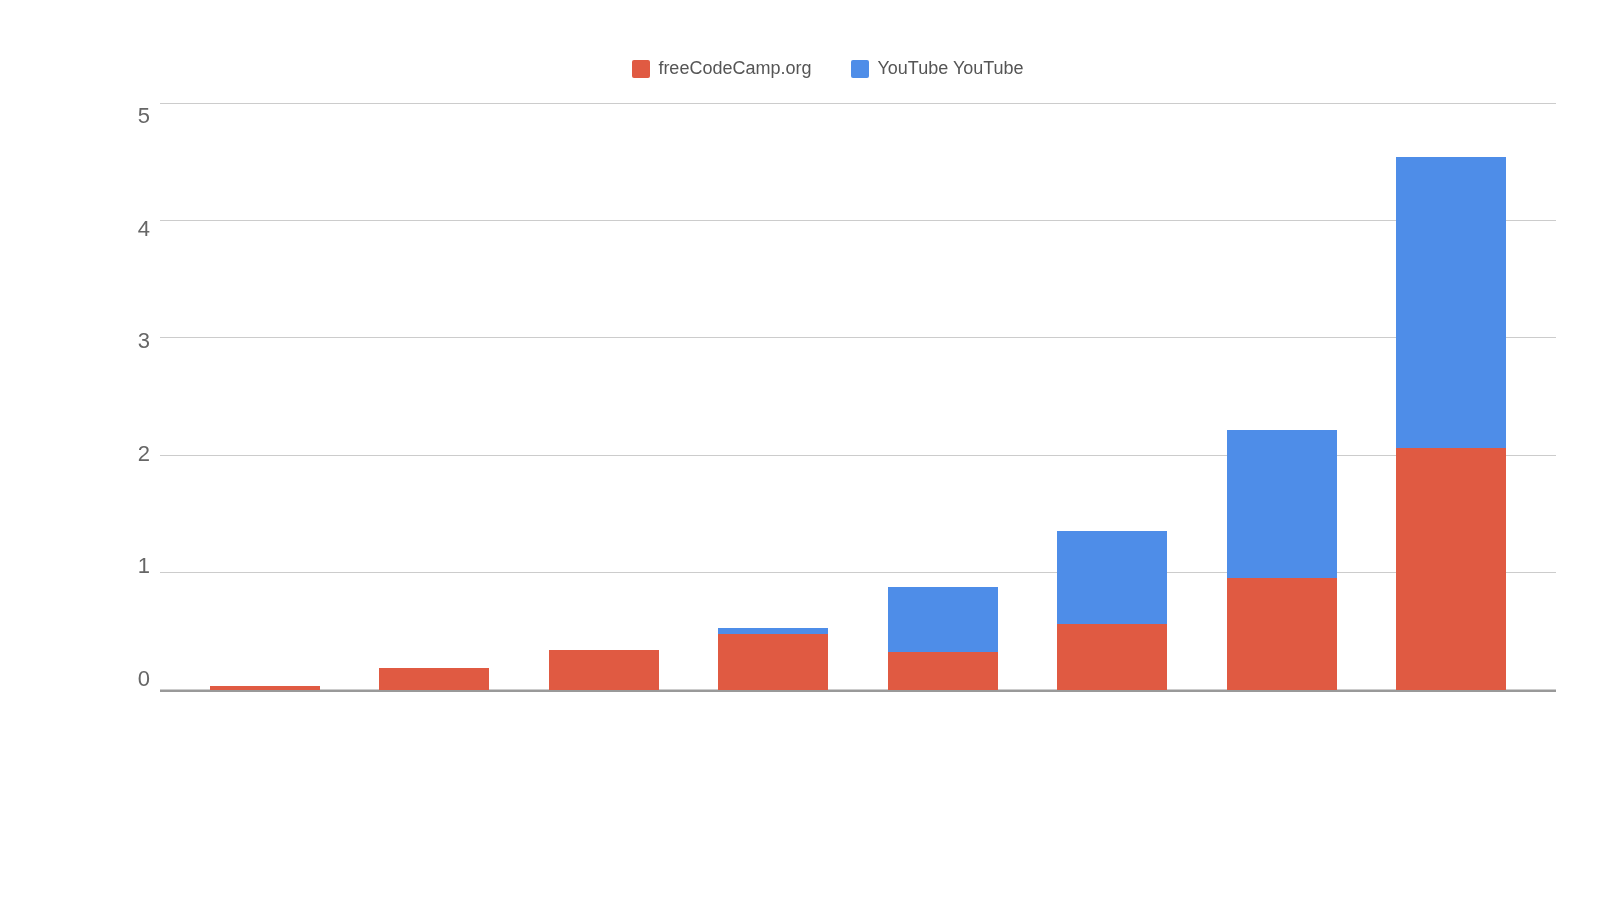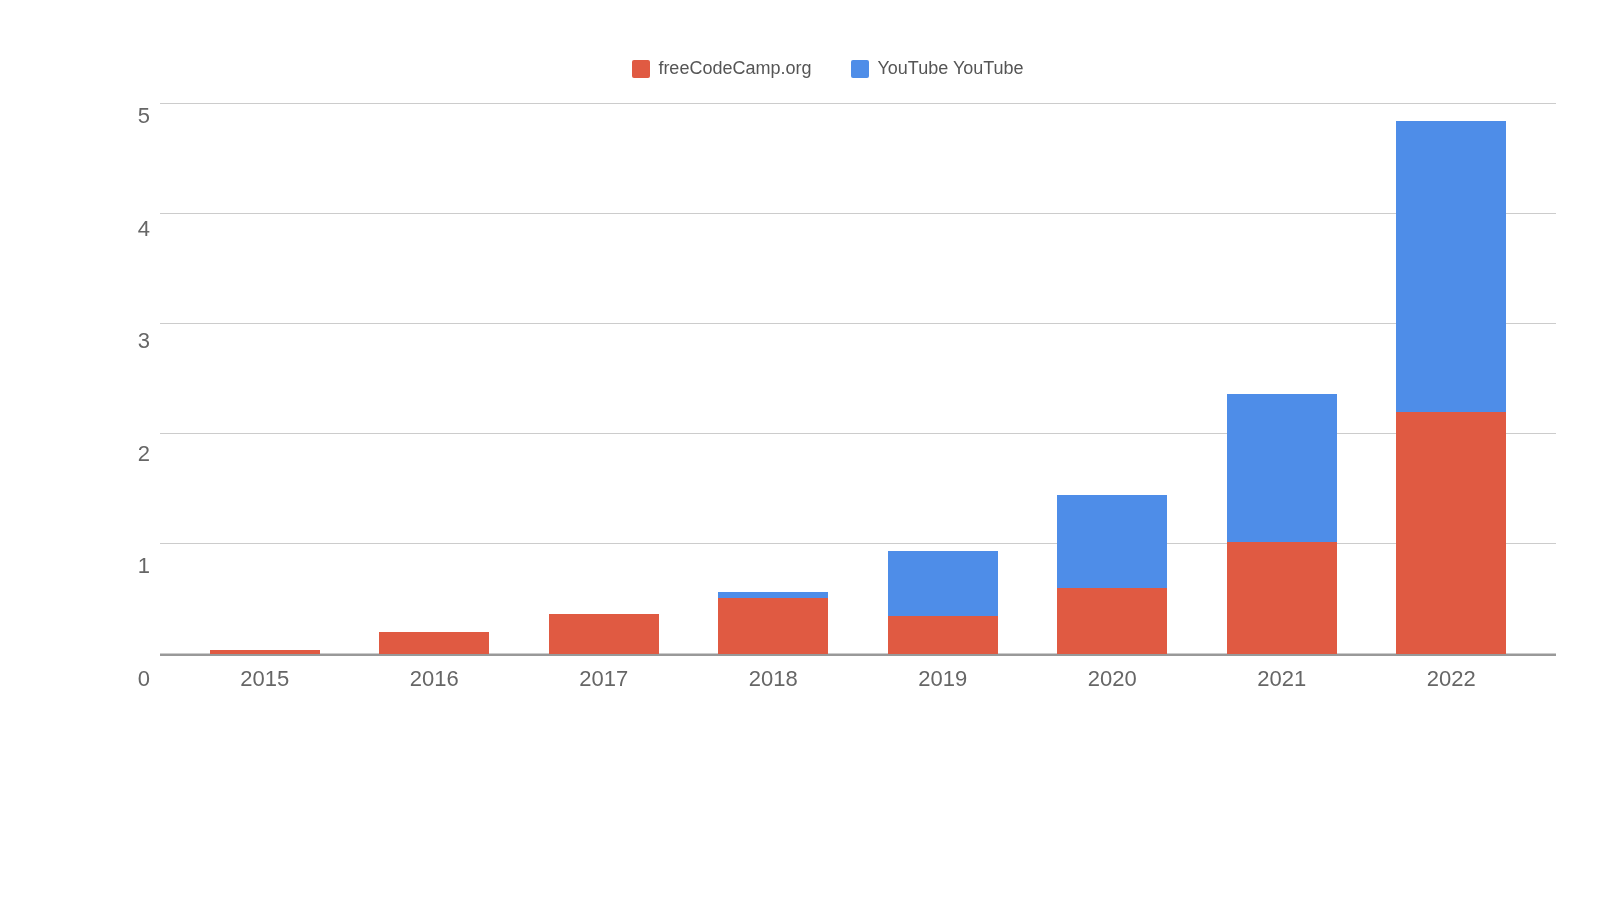--- a/index.html
+++ b/index.html
@@ -219,26 +219,15 @@
             </div>
             <div class="bar-group">
               <div class="stacked-bar">
                 <div class="bar-segment" style="background: rgb(224, 90, 66); height: 241.8px;"></div>
                 <div class="bar-segment" style="background: rgb(78, 141, 232); height: 291.4px;"></div>
               </div>
             </div>
           </div>
       </div>
       <div class="baseline"></div>
-      <div class="x-axis">
-
-      <span class="x-label">2015</span>
-          <span class="x-label">2016</span>
-          <span class="x-label">2017</span>
-          <span class="x-label">2018</span>
-          <span class="x-label">2019</span>
-          <span class="x-label">2020</span>
-          <span class="x-label">2021</span>
-          <span class="x-label">2022</span>
-        </div>
     </div>
   </div>
 </div>
 
 </body></html>

